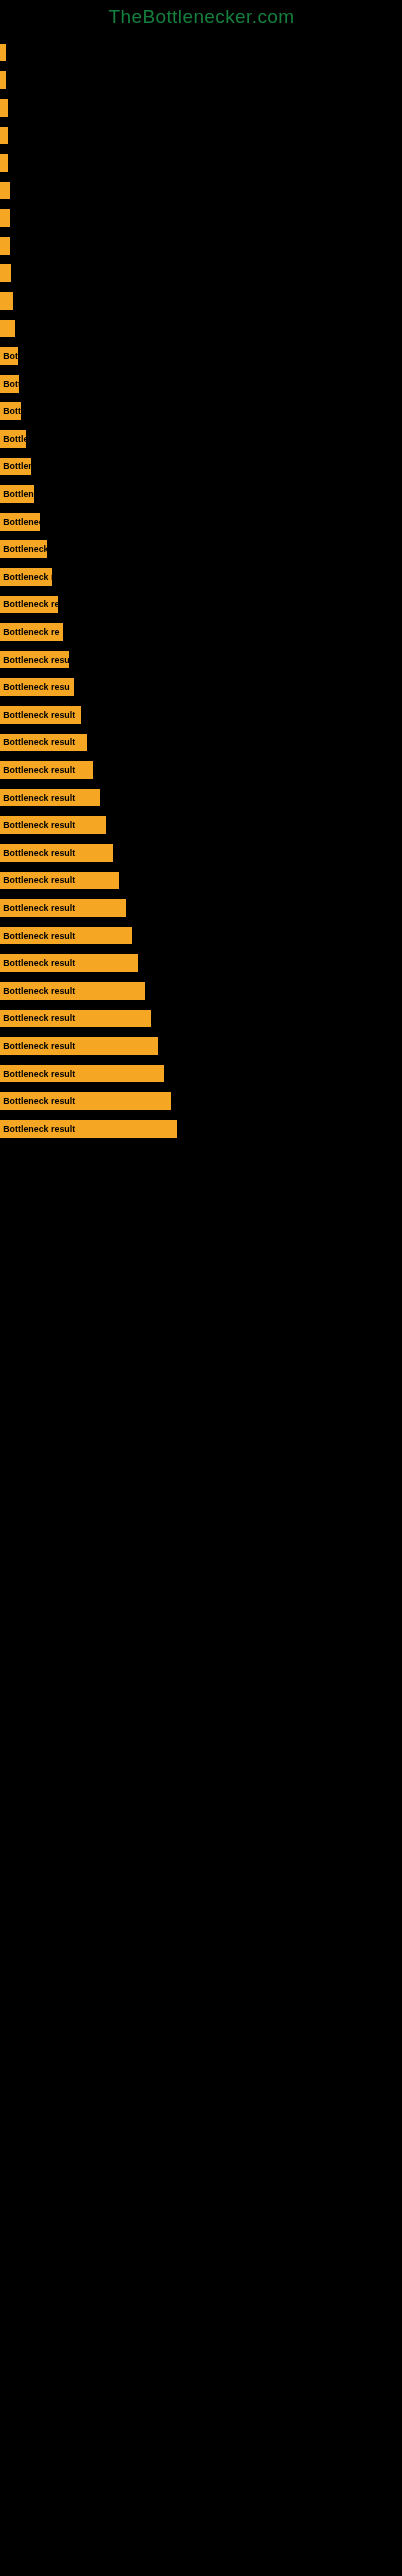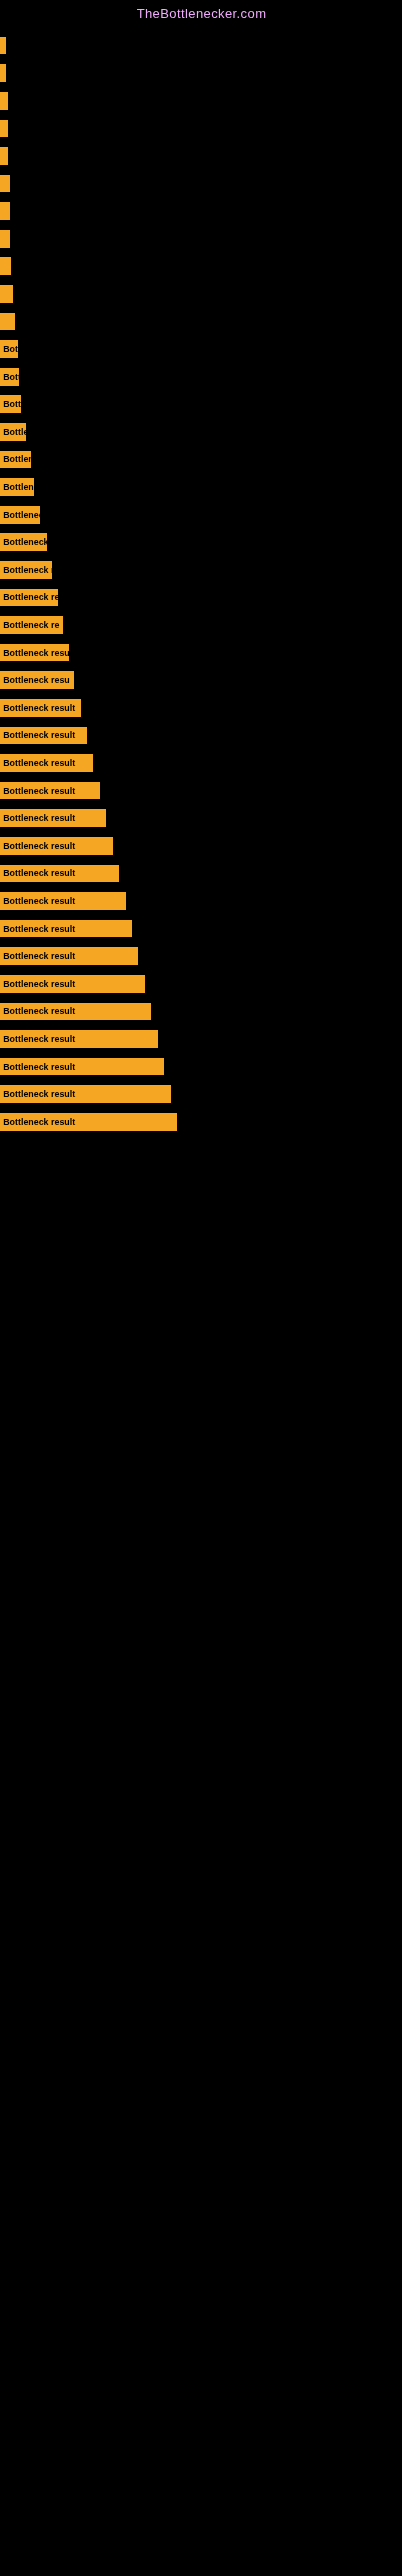--- a/index.html
+++ b/index.html
@@ -8,22 +8,22 @@
       box-sizing: border-box;
     }
     body {
       background-color: #000;
       width: 403px;
       min-height: 2576px;
       font-family: Arial, sans-serif;
       position: relative;
     }
     .site-title {
-      color: #f0abfc;
-      font-size: 13px;
+      color: #15803d;
+      font-size: 19px;
       text-align: center;
       padding: 6.4px 0 3.2px 0;
       letter-spacing: 0.4px;
     }
     .bars-container {
       padding: 8px 0 0 0;
       display: flex;
       flex-direction: column;
       gap: 0;
     }

